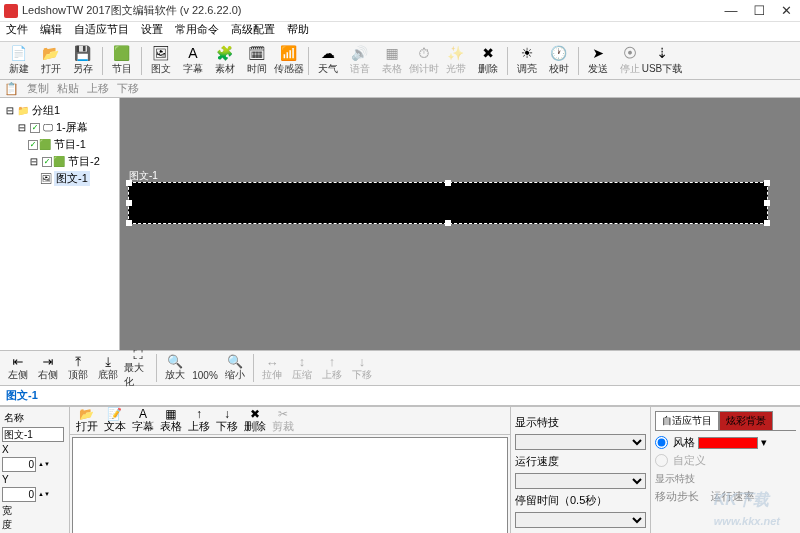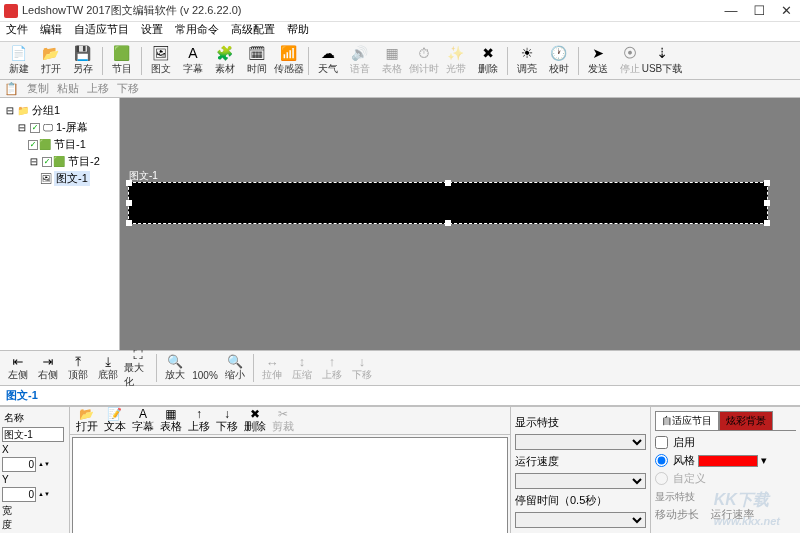--- a/index.html
+++ b/index.html
@@ -369,24 +369,20 @@
         <span>字体样式</span>
       </div>
 
   </div>
   <div class="propcol4">
     <div class="tabs4">
       <div class="tab active">自适应节目</div>
       <div class="tab">炫彩背景</div>
     </div>
     <div class="p4row">
-        <input type="checkbox" style="">
-        <span>启用</span>
-      </div>
-    <div class="p4row">
         <input type="radio" checked="" style="">
         <span>风格</span> 
         <div class="colorbox"></div>
         <span>▾</span>
       </div>
     <div class="p4row">
         <input type="radio" disabled="" style="">
         <span style="color:#aaa">自定义</span>
       </div>
     <div class="p4hdr">显示特技</div>

